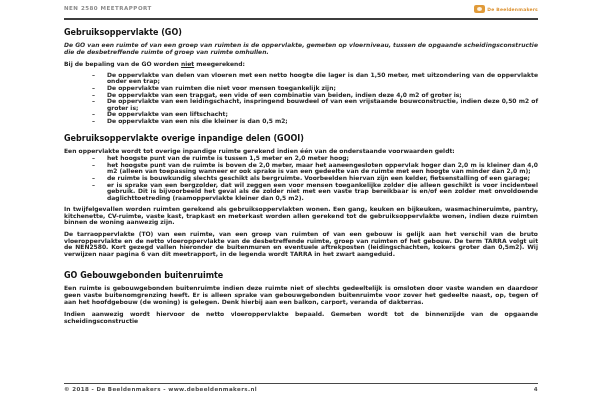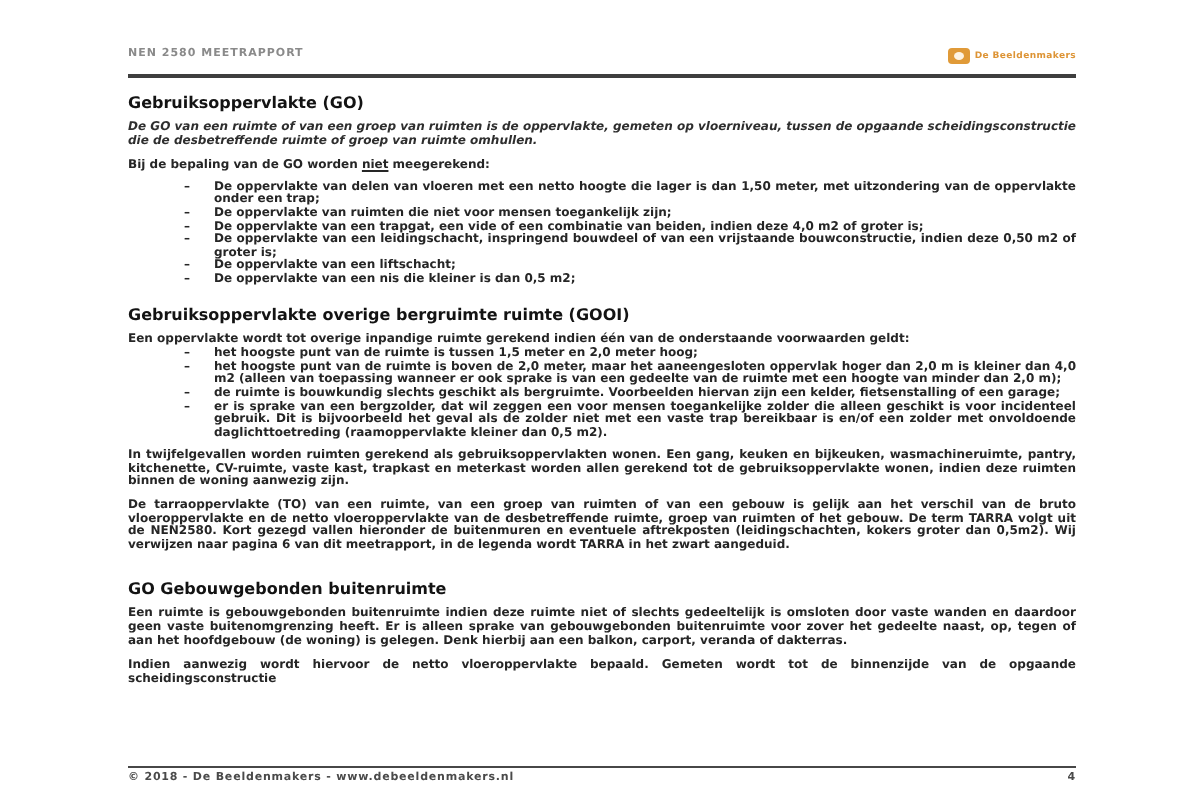--- a/index.html
+++ b/index.html
@@ -1,20 +1,20 @@
 <!DOCTYPE html>
 <html><head>
 <meta charset="utf-8">
 <style>
   html,body{margin:0;padding:0;background:#fff;}
   .page{
     position:relative;
     width:600px;height:400px;
     box-sizing:border-box;
-    padding:24px 62px 0 64px;
+    padding:5px 62px 0 64px;
     background:#fff;
     font-family:"DejaVu Sans","Liberation Sans",sans-serif;
     color:#262626;
     overflow:hidden;
   }
   
   .hdr-row{display:flex;justify-content:space-between;align-items:flex-start;height:11px;}
   .hdr-title{font-size:5.5px;font-weight:bold;color:#8a8a8a;letter-spacing:.5px;line-height:7px;}
   .logo{display:flex;align-items:center;gap:2px;}
   .logo-mark{width:11px;height:8px;background:#e09a38;border-radius:2px;position:relative;}
@@ -66,21 +66,21 @@
   <p class="intro"><span>Bij de bepaling van de GO worden </span><span class="emph">niet</span><span> meegerekend:</span></p>
   <ul>
     <li>De oppervlakte van delen van vloeren met een netto hoogte die lager is dan 1,50 meter, met uitzondering van de oppervlakte onder een trap;</li>
     <li>De oppervlakte van ruimten die niet voor mensen toegankelijk zijn;</li>
     <li>De oppervlakte van een trapgat, een vide of een combinatie van beiden, indien deze 4,0 m2 of groter is;</li>
     <li>De oppervlakte van een leidingschacht, inspringend bouwdeel of van een vrijstaande bouwconstructie, indien deze 0,50 m2 of groter is;</li>
     <li>De oppervlakte van een liftschacht;</li>
     <li>De oppervlakte van een nis die kleiner is dan 0,5 m2;</li>
   </ul>
 
-  <h2 class="h-gooi">Gebruiksoppervlakte overige bergruimte ruimte (GOOI)</h2>
+  <h2 class="h-gooi">Gebruiksoppervlakte overige inpandige delen (GOOI)</h2>
   <p class="body-p">Een oppervlakte wordt tot overige inpandige ruimte gerekend indien één van de onderstaande voorwaarden geldt:</p>
   <ul class="tight">
     <li>het hoogste punt van de ruimte is tussen 1,5 meter en 2,0 meter hoog;</li>
     <li>het hoogste punt van de ruimte is boven de 2,0 meter, maar het aaneengesloten oppervlak hoger dan 2,0 m is kleiner dan 4,0 m2 (alleen van toepassing wanneer er ook sprake is van een gedeelte van de ruimte met een hoogte van minder dan 2,0 m);</li>
     <li>de ruimte is bouwkundig slechts geschikt als bergruimte. Voorbeelden hiervan zijn een kelder, fietsenstalling of een garage;</li>
     <li>er is sprake van een bergzolder, dat wil zeggen een voor mensen toegankelijke zolder die alleen geschikt is voor incidenteel gebruik. Dit is bijvoorbeeld het geval als de zolder niet met een vaste trap bereikbaar is en/of een zolder met onvoldoende daglichttoetreding (raamoppervlakte kleiner dan 0,5 m2).</li>
   </ul>
   <p class="note">In twijfelgevallen worden ruimten gerekend als gebruiksoppervlakten wonen. Een gang, keuken en bijkeuken, wasmachineruimte, pantry, kitchenette, CV-ruimte, vaste kast, trapkast en meterkast worden allen gerekend tot de gebruiksoppervlakte wonen, indien deze ruimten binnen de woning aanwezig zijn.</p>
 
   <p class="body-p">De tarraoppervlakte (TO) van een ruimte, van een groep van ruimten of van een gebouw is gelijk aan het verschil van de bruto vloeroppervlakte en de netto vloeroppervlakte van de desbetreffende ruimte, groep van ruimten of het gebouw. De term TARRA volgt uit de NEN2580. Kort gezegd vallen hieronder de buitenmuren en eventuele aftrekposten (leidingschachten, kokers groter dan 0,5m2). Wij verwijzen naar pagina 6 van dit meetrapport, in de legenda wordt TARRA in het zwart aangeduid.</p>

